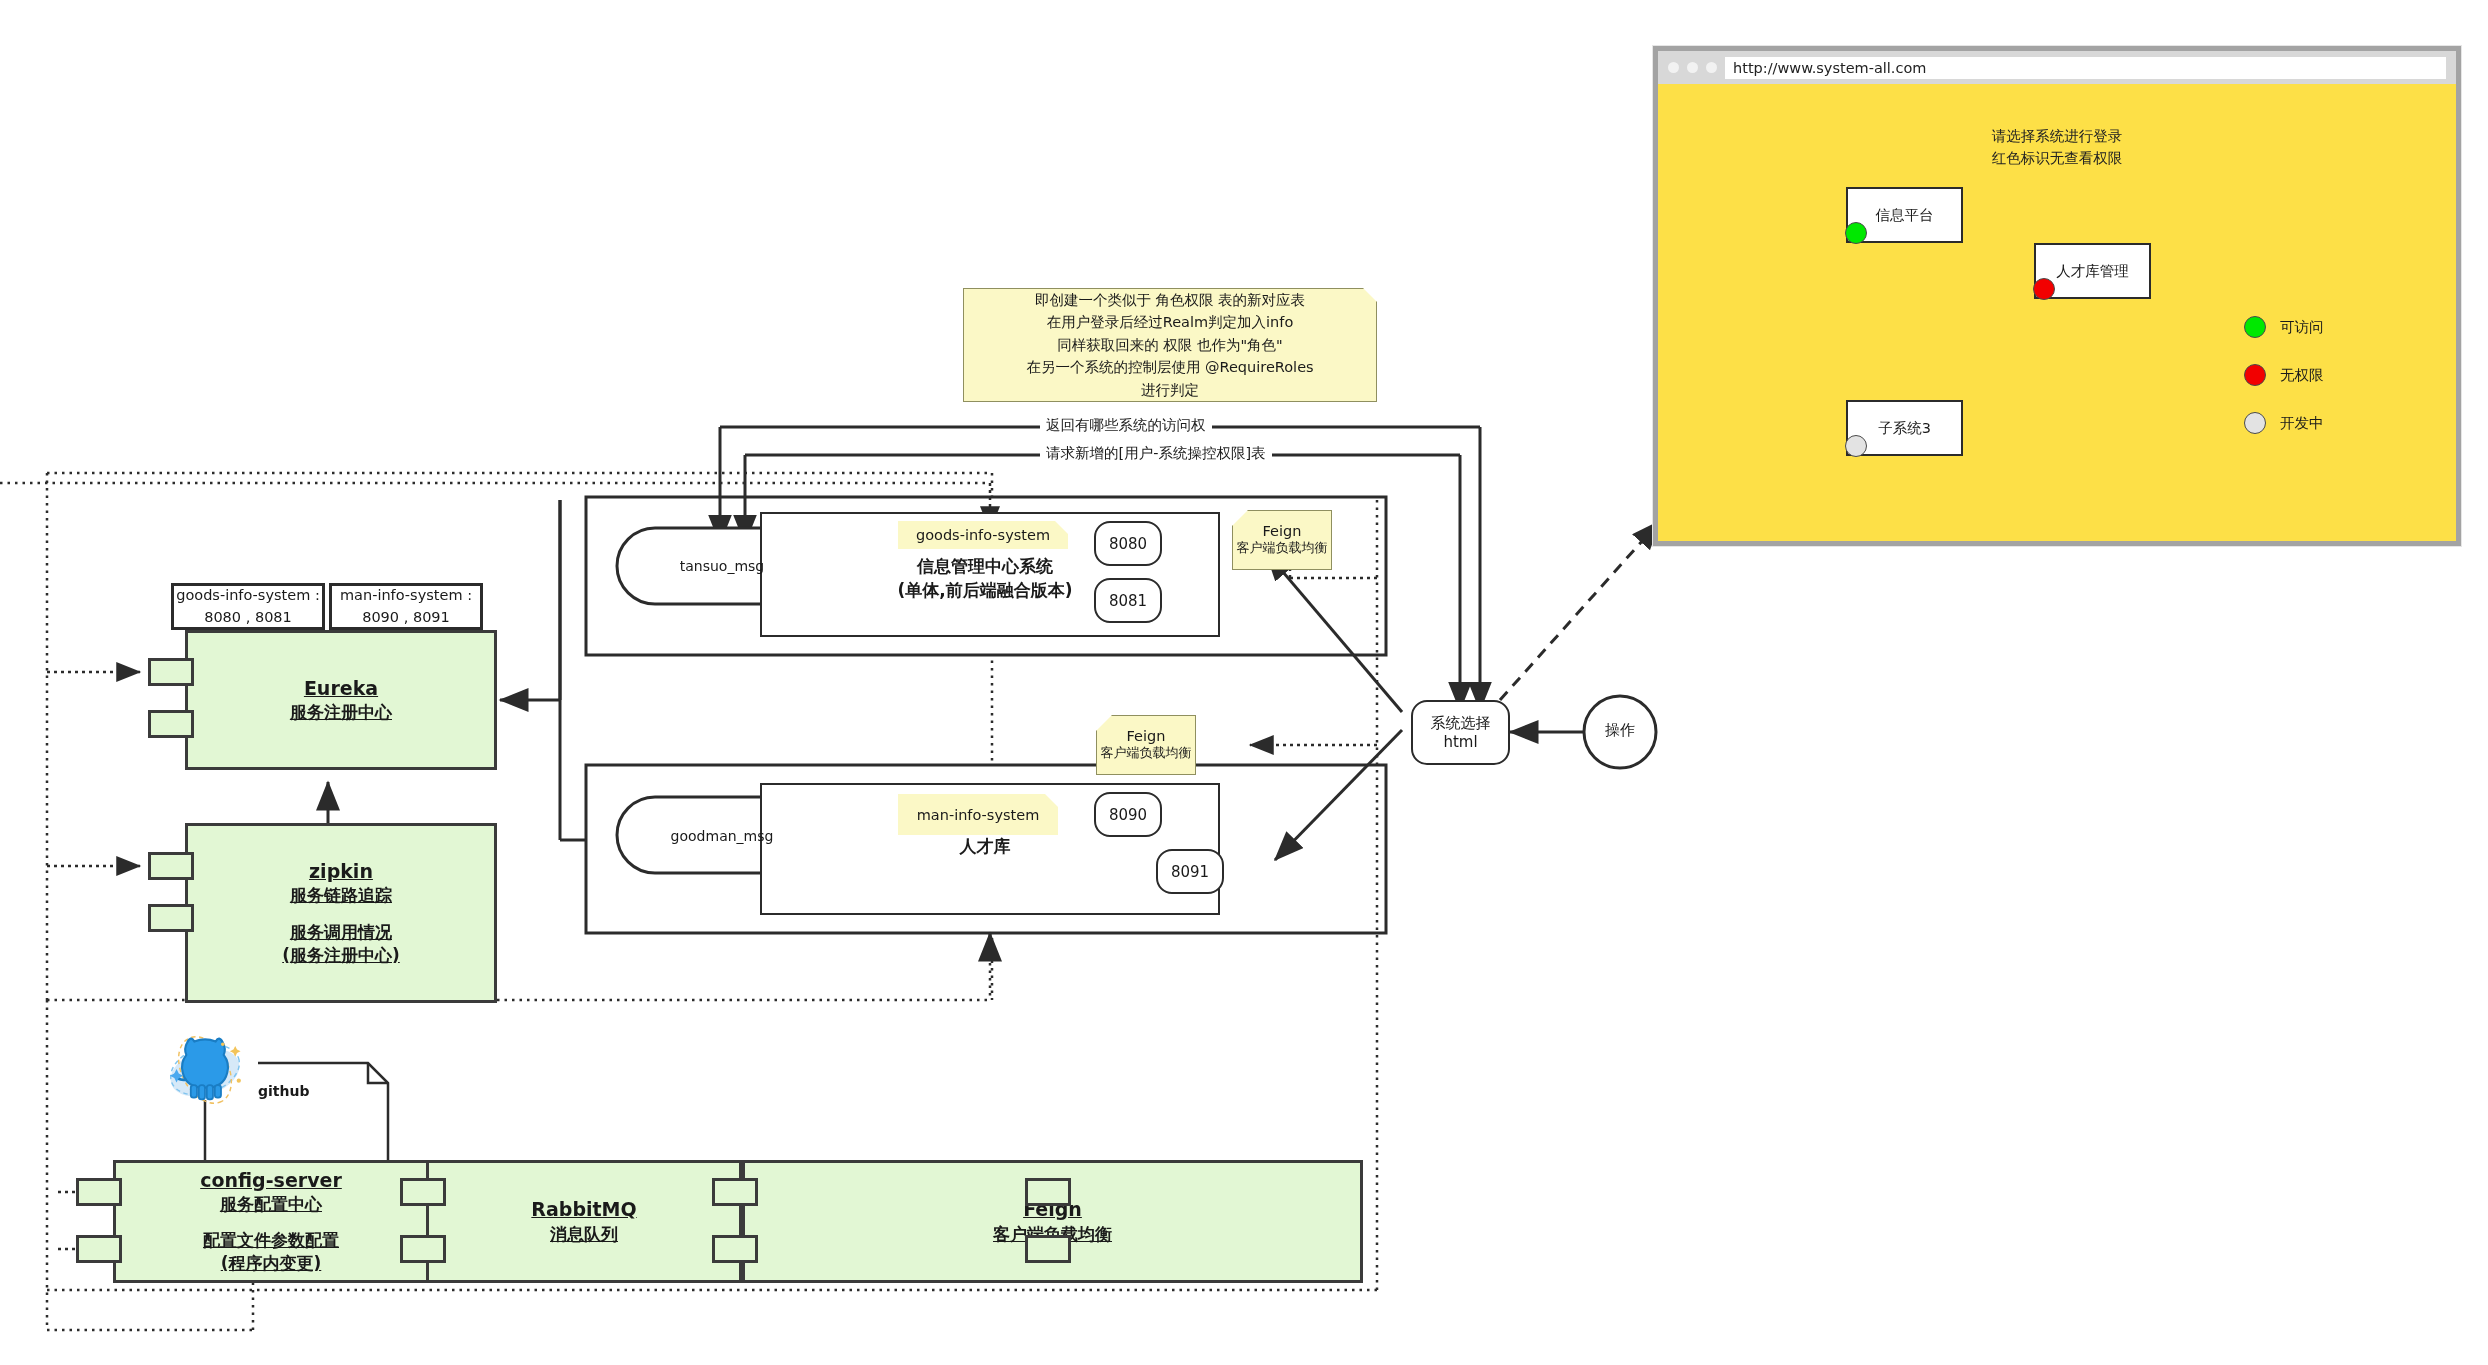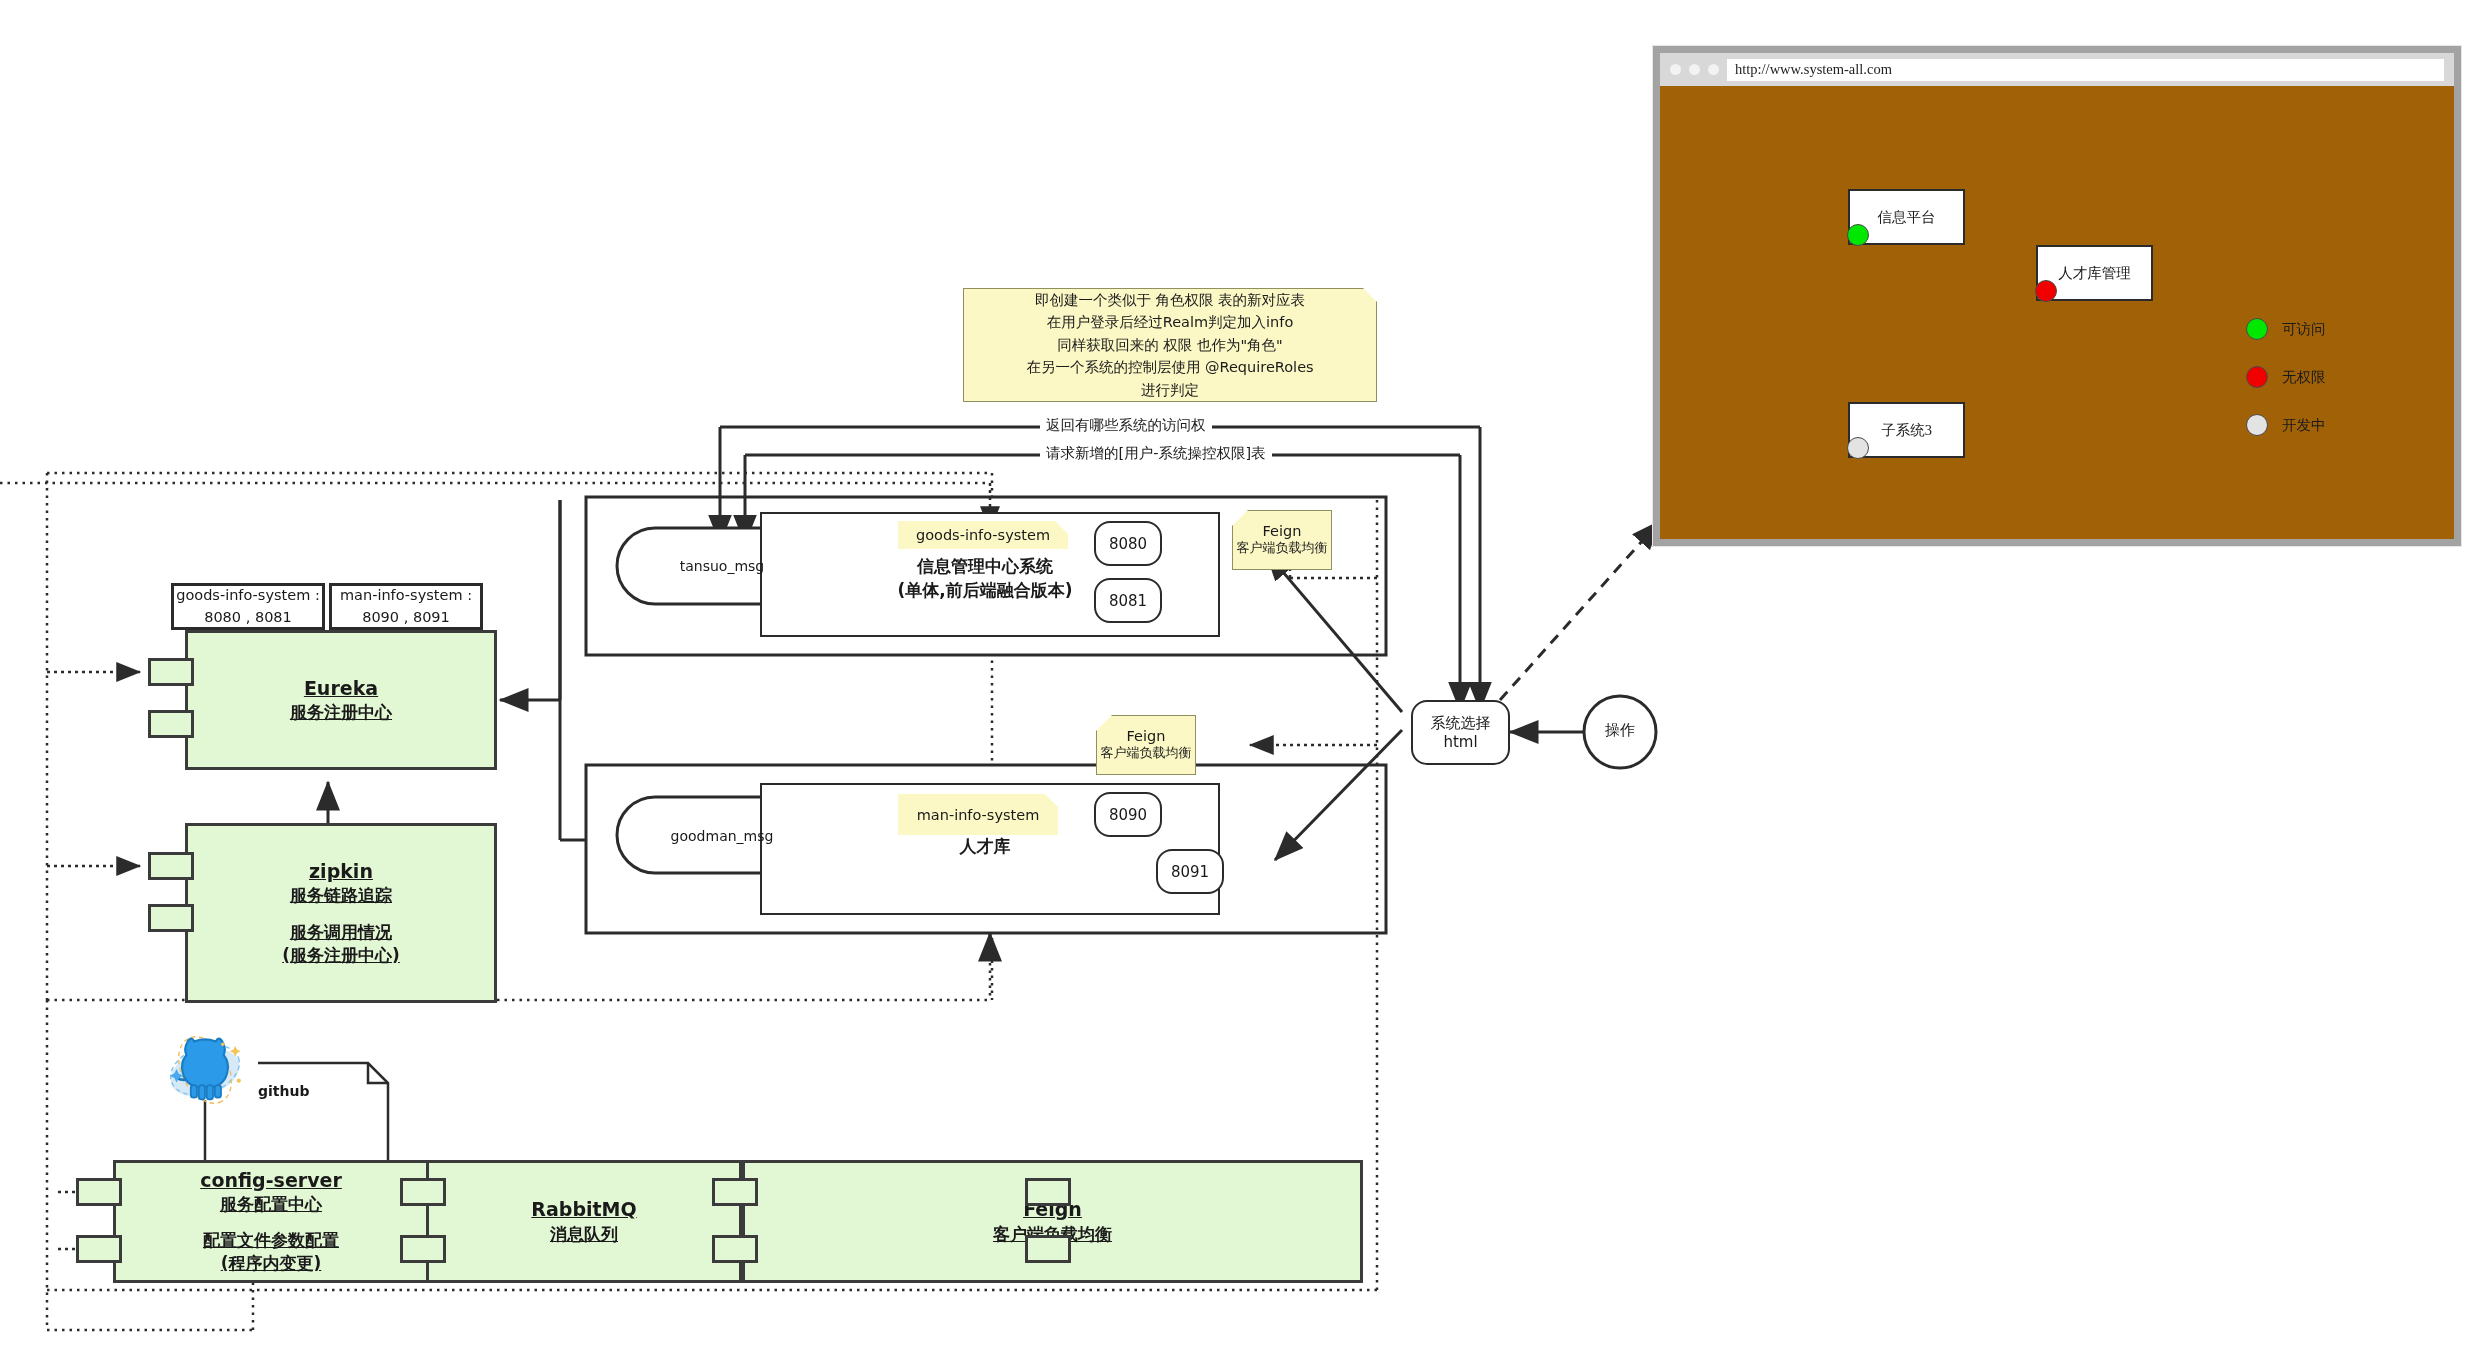--- a/index.html
+++ b/index.html
@@ -32,21 +32,21 @@
        clip-path:polygon(0 0,calc(100% - 13px) 0,100% 13px,100% 100%,0 100%);box-sizing:border-box;}
 
   .rrect{background:#fff;border:2.5px solid #2b2b2b;border-radius:16px;display:flex;
          align-items:center;justify-content:center;font-size:15px;box-sizing:border-box;}
 
   .bigtitle{font-weight:bold;font-size:17px;line-height:1.4;text-align:center;}
 
   .cyl-label{position:absolute;font-size:14px;}
 
   
-  .browser{background:#a16207;border:7px solid #a3a3a3;box-shadow:0 0 0 1px #e6e6e6;font-family:Liberation Serif, serif;}
+  .browser{background:#fde047;border:5px solid #a3a3a3;box-shadow:0 0 0 1px #e6e6e6;}
   .bbar{background:#d8d8d8;height:33px;display:flex;align-items:center;padding:0 10px;gap:8px;}
   .dot{width:11px;height:11px;border-radius:50%;background:#f2f2f2;}
   .urlbar{flex:1;background:#fff;height:22px;display:flex;align-items:center;
           padding:0 8px;font-size:14.5px;color:#222;}
   .hint{text-align:center;font-size:14.5px;line-height:1.5;color:#222;}
   .syscard{border:2.5px solid #2b2b2b;background:#fff;position:relative;
            display:flex;align-items:center;justify-content:center;font-size:14.5px;box-sizing:border-box;}
   .statusdot{position:absolute;width:20px;height:20px;border-radius:50%;border:1.5px solid #4a4a4a;
              left:-3px;bottom:-3px;}
   .legend-row{display:flex;align-items:center;gap:14px;font-size:14.5px;}
@@ -283,20 +283,24 @@
     <div class="bbar">
       <div class="dot"></div>
       <div class="dot"></div>
       <div class="dot"></div>
       <div class="urlbar">
         <span>http://www.system-all.com</span>
       </div>
     </div>
 
     <div style="position:relative;height:467px;">
+      <div class="abs hint" style="left:0;right:0;top:42px;">
+        <div>请选择系统进行登录</div>
+        <div>红色标识无查看权限</div>
+      </div>
 
       <div class="abs syscard" style="left:188px;top:103px;width:117px;height:56px;">
         <span>信息平台</span>
         <span class="statusdot" style="background:#00e800;"></span>
       </div>
 
       <div class="abs syscard" style="left:376px;top:103px;width:117px;height:56px;">
         <span>人才库管理</span>
         <span class="statusdot" style="background:#f20000;"></span>
       </div>

